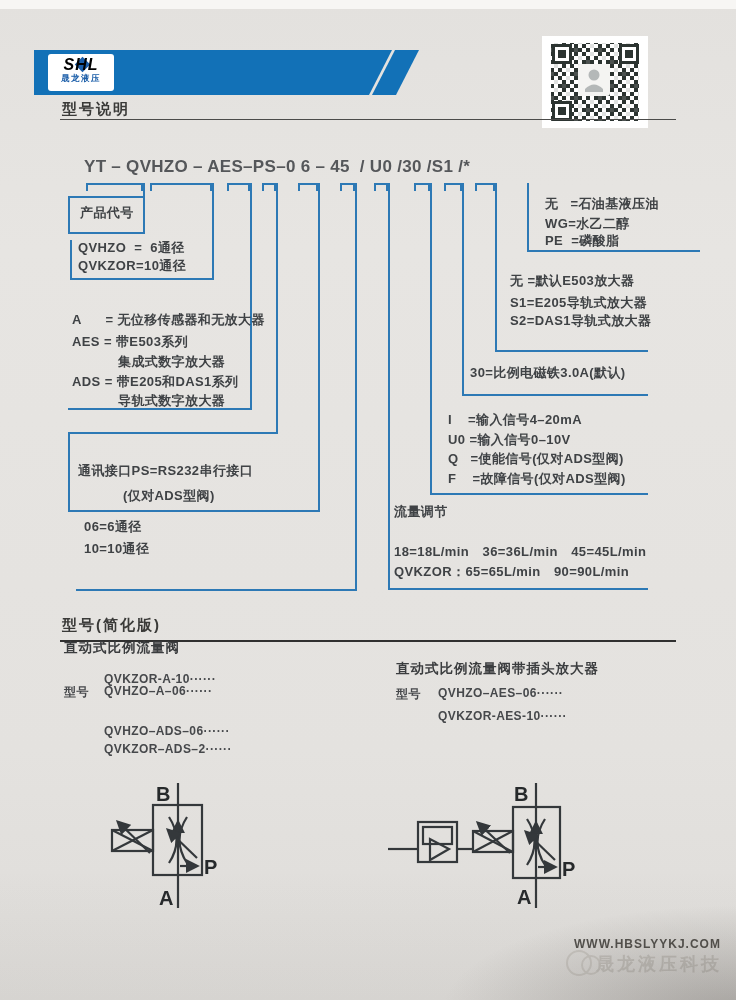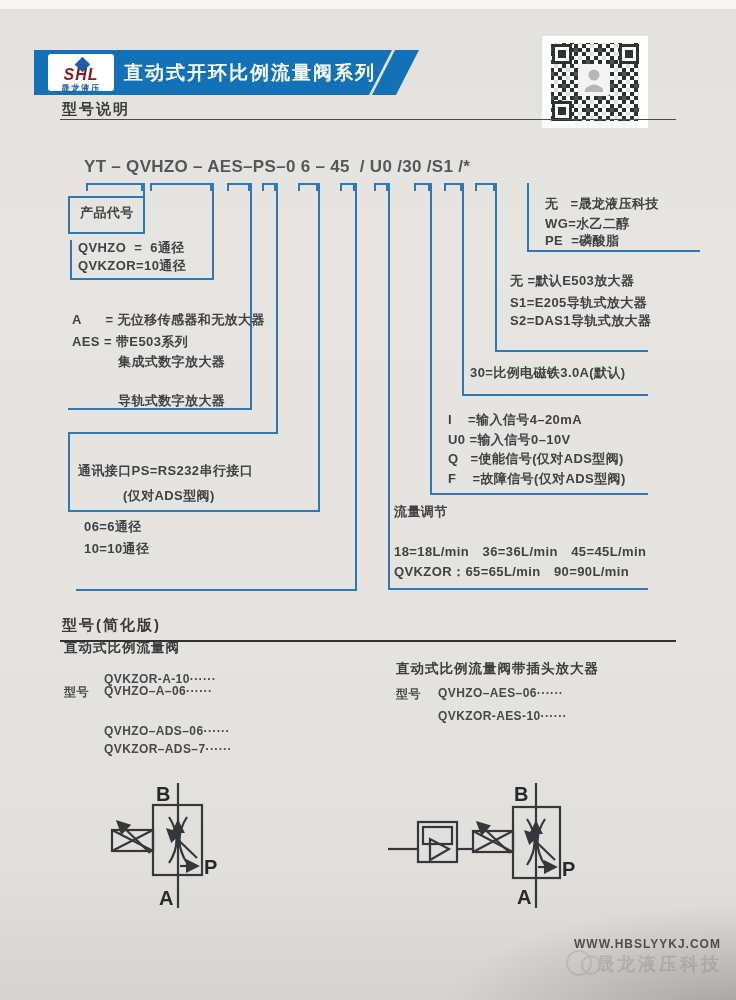--- a/index.html
+++ b/index.html
@@ -7,22 +7,22 @@
   .page{position:relative;width:736px;height:1000px;overflow:hidden;
         background:linear-gradient(180deg,#e3e1de 0%,#e7e5e2 25%,#e4e2df 75%,#dedcd9 100%);}
   .topstrip{position:absolute;left:0;top:0;width:736px;height:9px;background:#f7f6f4;}
   
   .banner{position:absolute;left:34px;top:50px;width:358px;height:45px;background:#1271b7;
           clip-path:polygon(0 0,100% 0,calc(100% - 23px) 100%,0 100%);}
   .banner-stripe{position:absolute;left:372px;top:50px;width:47px;height:45px;background:#1271b7;
           clip-path:polygon(49% 0,100% 0,51% 100%,0 100%);}
   .logo-box{position:absolute;left:48px;top:54px;width:66px;height:37px;background:#ffffff;border-radius:3px;text-align:center;}
   .logo-diamond{position:absolute;left:29px;top:5px;width:11px;height:11px;background:#1b5ea9;transform:rotate(45deg);}
-  .logo-brand{position:relative;display:block;margin-top:12px;font-size:16px;font-weight:bold;font-style:italic;
-              color:#7f1d1d;letter-spacing:1px;line-height:17px;}
+  .logo-brand{position:relative;display:block;margin-top:2px;font-size:16px;font-weight:bold;font-style:italic;
+              color:#000000;letter-spacing:1px;line-height:17px;}
   .logo-sub{position:relative;display:block;font-size:8.5px;font-weight:bold;color:#1b5ea9;letter-spacing:1.5px;line-height:10px;}
   .banner-title{position:absolute;left:124px;top:50px;height:45px;line-height:45px;color:#ffffff;
                 font-size:19px;font-weight:bold;letter-spacing:2px;}
   
   .h1{position:absolute;font-size:15px;font-weight:bold;color:#3a3a38;letter-spacing:2px;}
   .rule{position:absolute;height:0;}
   
   .vl{position:absolute;width:0;border-left:2px solid #2d79b5;}
   .hl{position:absolute;height:0;border-top:2px solid #2d79b5;}
   .br{position:absolute;top:183px;height:8px;border:2px solid #2d79b5;border-bottom:none;box-sizing:border-box;}
@@ -46,21 +46,20 @@
 <div class="page">
   <div class="topstrip"></div>
 
   <div class="banner"></div>
   <div class="banner-stripe"></div>
   <div class="logo-box">
     <span class="logo-diamond"></span>
     <span class="logo-brand">SHL</span>
     <span class="logo-sub">晟龙液压</span>
   </div>
-  <div class="banner-title">直动式开环比例流量阀系列</div>
 
   <svg style="position:absolute;left:542px;top:36px;" width="106" height="92">
     <defs>
       <pattern id="qr1" width="8" height="8" patternUnits="userSpaceOnUse">
         <rect x="0" y="0" width="4" height="4" fill="#2c3431"></rect>
           <rect x="4" y="4" width="4" height="4" fill="#2c3431"></rect>
       </pattern>
       <pattern id="qr2" width="12" height="12" patternUnits="userSpaceOnUse">
         <rect x="0" y="4" width="4" height="8" fill="#ffffff"></rect>
           <rect x="8" y="0" width="4" height="4" fill="#2c3431"></rect>
@@ -120,34 +119,35 @@
 
   <div class="vl" style="left:70px;top:240px;height:38px;"></div>
   <div class="hl" style="left:70px;top:278px;width:144px;"></div>
   <div class="bt" style="left:78px;top:239px;">QVHZO  =  6通径</div>
   <div class="bt" style="left:78px;top:257px;">QVKZOR=10通径</div>
 
   <div class="hl" style="left:68px;top:408px;width:184px;"></div>
   <div class="bt" style="left:72px;top:311px;">A      = 无位移传感器和无放大器</div>
   <div class="bt" style="left:72px;top:333px;">AES = 带E503系列</div>
   <div class="bt" style="left:118px;top:353px;">集成式数字放大器</div>
+  <div class="bt" style="left:72px;top:373px;">ADS = 带E205和DAS1系列</div>
   <div class="bt" style="left:118px;top:392px;">导轨式数字放大器</div>
 
   <div class="hl" style="left:68px;top:432px;width:210px;"></div>
   <div class="vl" style="left:68px;top:432px;height:78px;"></div>
   <div class="hl" style="left:68px;top:510px;width:252px;"></div>
   <div class="bt" style="left:78px;top:462px;">通讯接口PS=RS232串行接口</div>
   <div class="bt" style="left:78px;top:487px;margin-left:45px;">(仅对ADS型阀)</div>
 
   <div class="bt" style="left:84px;top:518px;">06=6通径</div>
   <div class="bt" style="left:84px;top:540px;">10=10通径</div>
   <div class="hl" style="left:76px;top:589px;width:281px;"></div>
 
   <div class="hl" style="left:527px;top:250px;width:173px;"></div>
-  <div class="bt" style="left:545px;top:195px;">无   =晟龙液压科技</div>
+  <div class="bt" style="left:545px;top:195px;">无   =石油基液压油</div>
   <div class="bt" style="left:545px;top:215px;">WG=水乙二醇</div>
   <div class="bt" style="left:545px;top:232px;">PE  =磷酸脂</div>
 
   <div class="hl" style="left:495px;top:350px;width:153px;"></div>
   <div class="bt" style="left:510px;top:272px;">无 =默认E503放大器</div>
   <div class="bt" style="left:510px;top:294px;">S1=E205导轨式放大器</div>
   <div class="bt" style="left:510px;top:312px;">S2=DAS1导轨式放大器</div>
 
   <div class="hl" style="left:462px;top:394px;width:186px;"></div>
   <div class="bt" style="left:470px;top:364px;">30=比例电磁铁3.0A(默认)</div>
@@ -164,21 +164,21 @@
   <div class="bt" style="left:394px;top:563px;">QVKZOR：65=65L/min　90=90L/min</div>
 
   <div class="h1" style="left:62px;top:616px;">型号(简化版)</div>
   <div class="rule" style="left:60px;top:640px;width:616px;border-top:2px solid #303030;"></div>
 
   <div class="mtitle" style="left:64px;top:639px;">直动式比例流量阀</div>
   <div class="mt" style="left:64px;top:684px;">型号</div>
   <div class="mt" style="left:104px;top:684px;">QVHZO–A–06······</div>
   <div class="mt" style="left:104px;top:672px;">QVKZOR-A-10······</div>
   <div class="mt" style="left:104px;top:724px;">QVHZO–ADS–06······</div>
-  <div class="mt" style="left:104px;top:742px;">QVKZOR–ADS–7······</div>
+  <div class="mt" style="left:104px;top:742px;">QVKZOR–ADS–2······</div>
 
   <div class="mtitle" style="left:396px;top:660px;">直动式比例流量阀带插头放大器</div>
   <div class="mt" style="left:396px;top:686px;">型号</div>
   <div class="mt" style="left:438px;top:686px;">QVHZO–AES–06······</div>
   <div class="mt" style="left:438px;top:709px;">QVKZOR-AES-10······</div>
 
   <svg style="position:absolute;left:95px;top:775px;" width="155" height="140" viewBox="95 775 155 140">
     <defs>
       <marker id="ah1" viewBox="0 0 10 10" refX="8" refY="5" markerWidth="6.5" markerHeight="6.5" orient="auto">
         <path d="M0,0 L10,5 L0,10 Z" fill="#34383b"></path>

